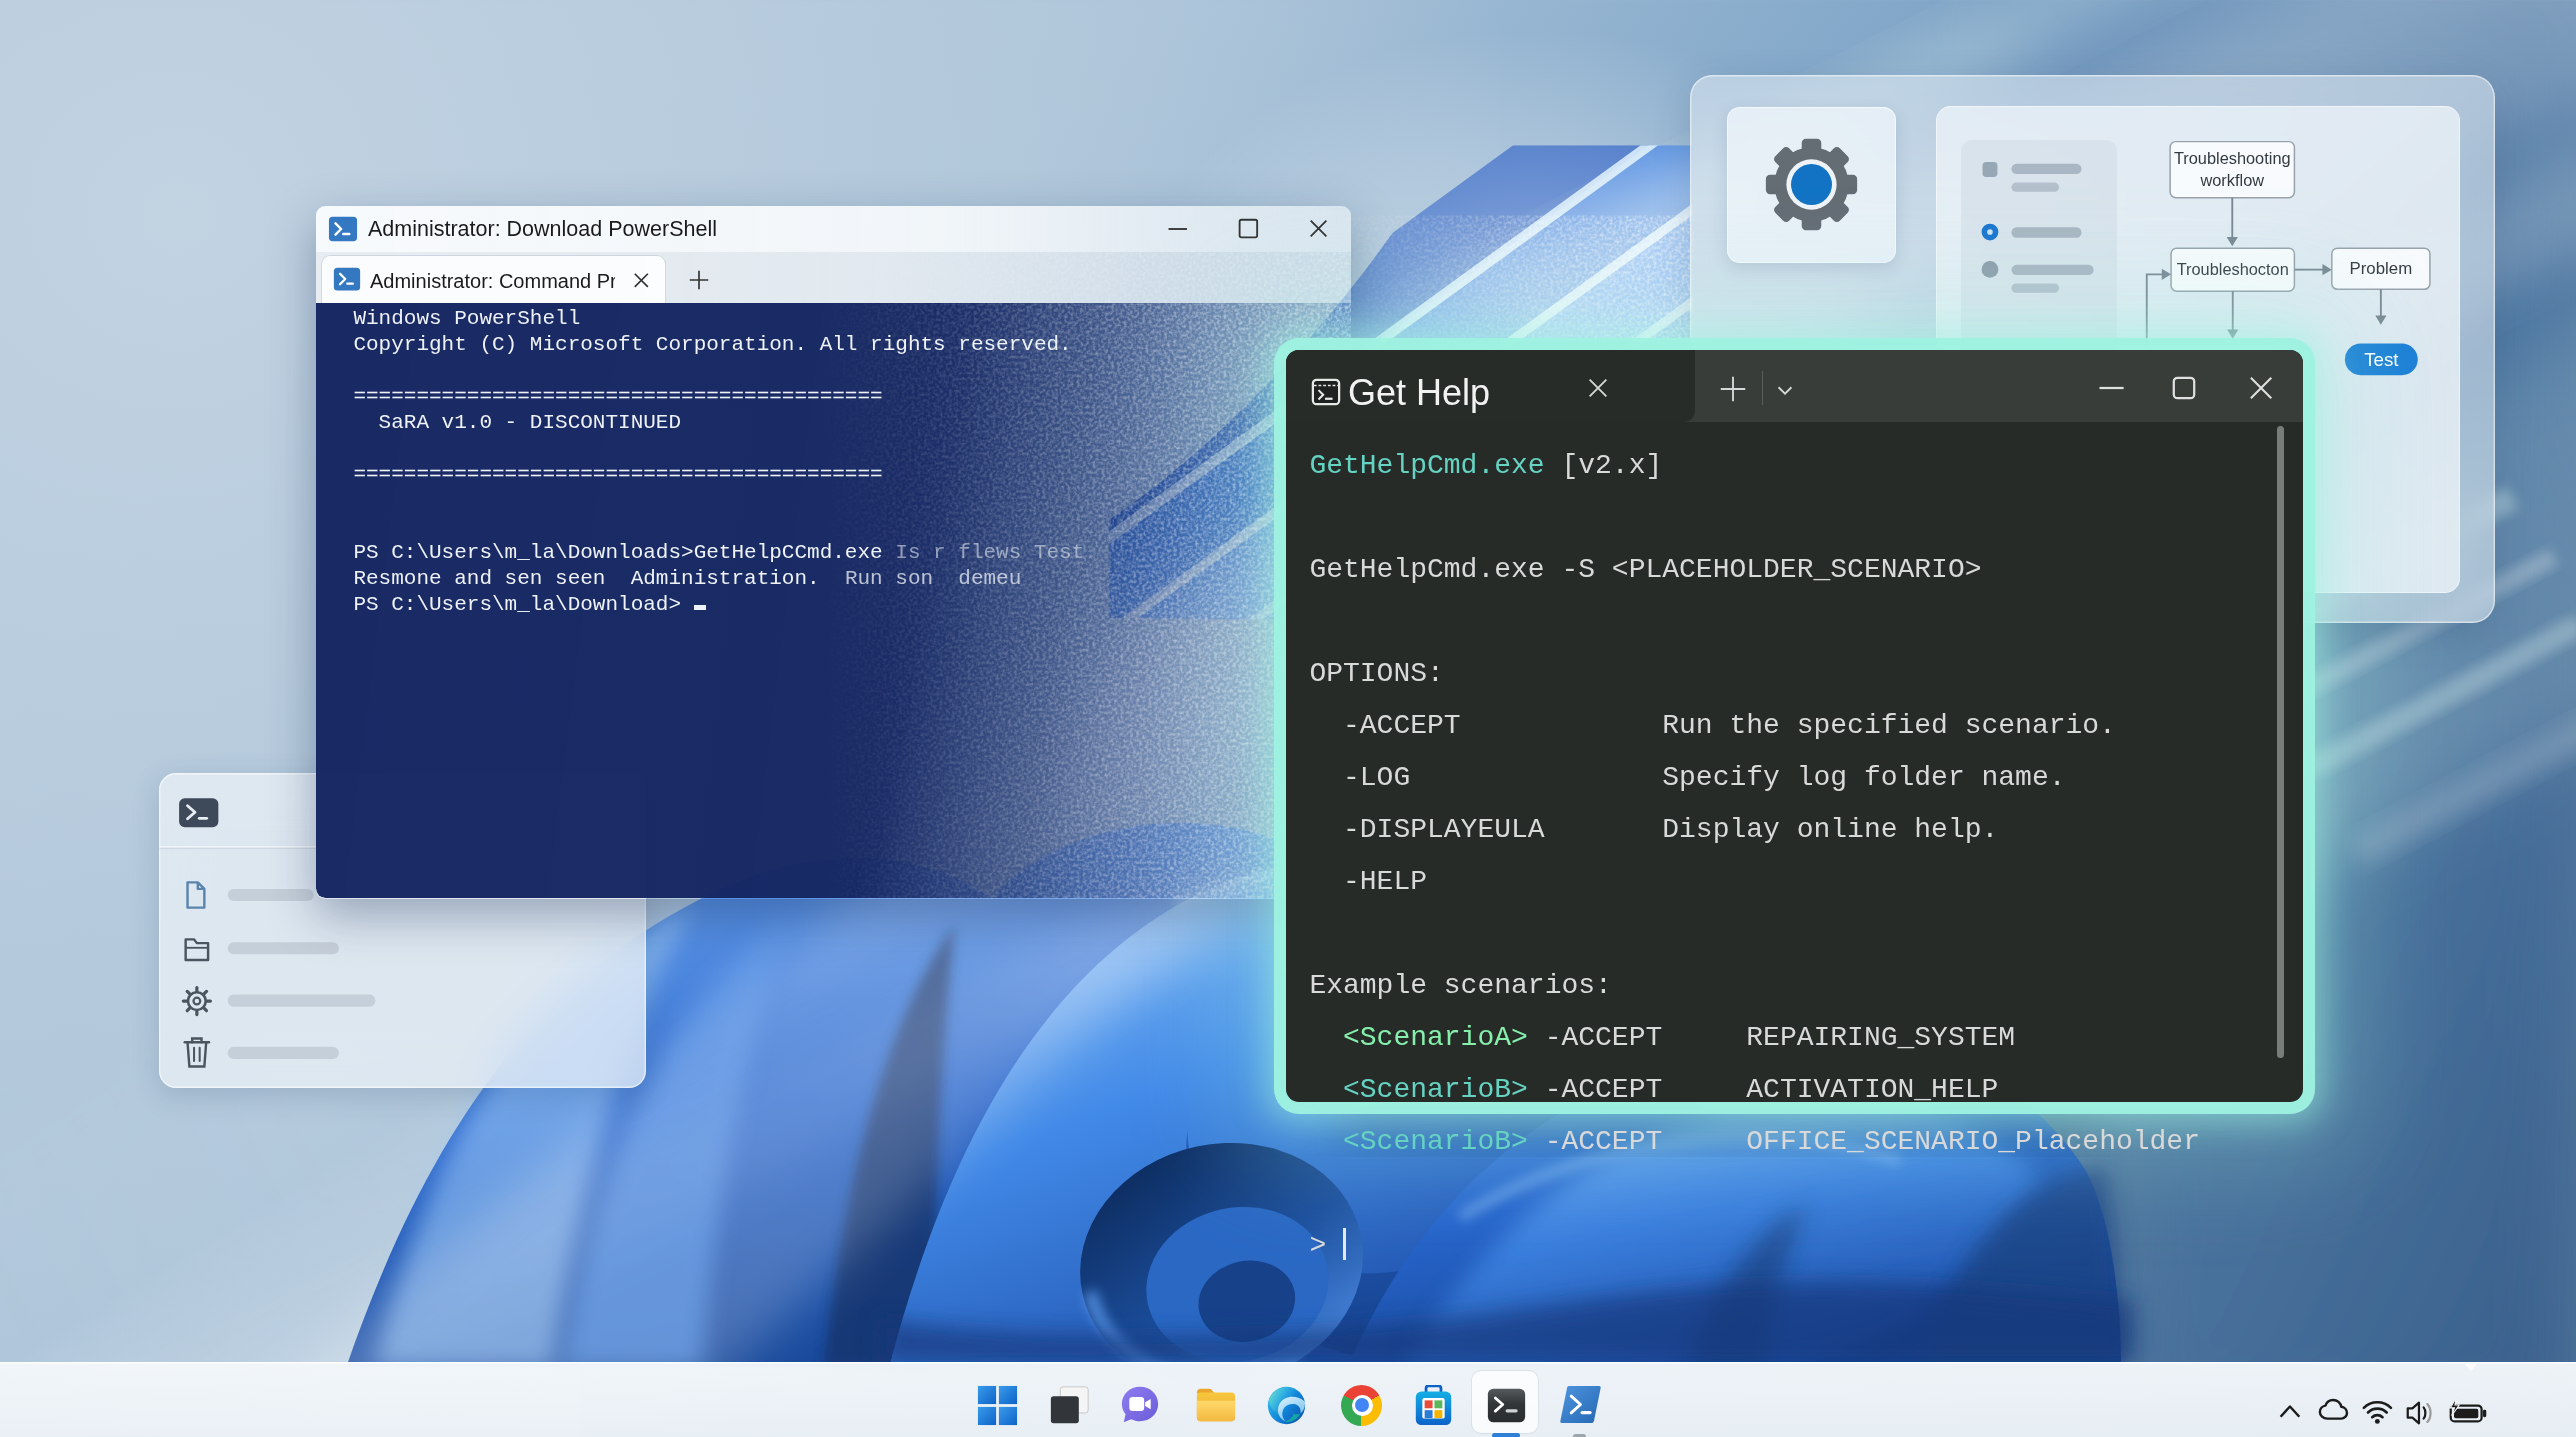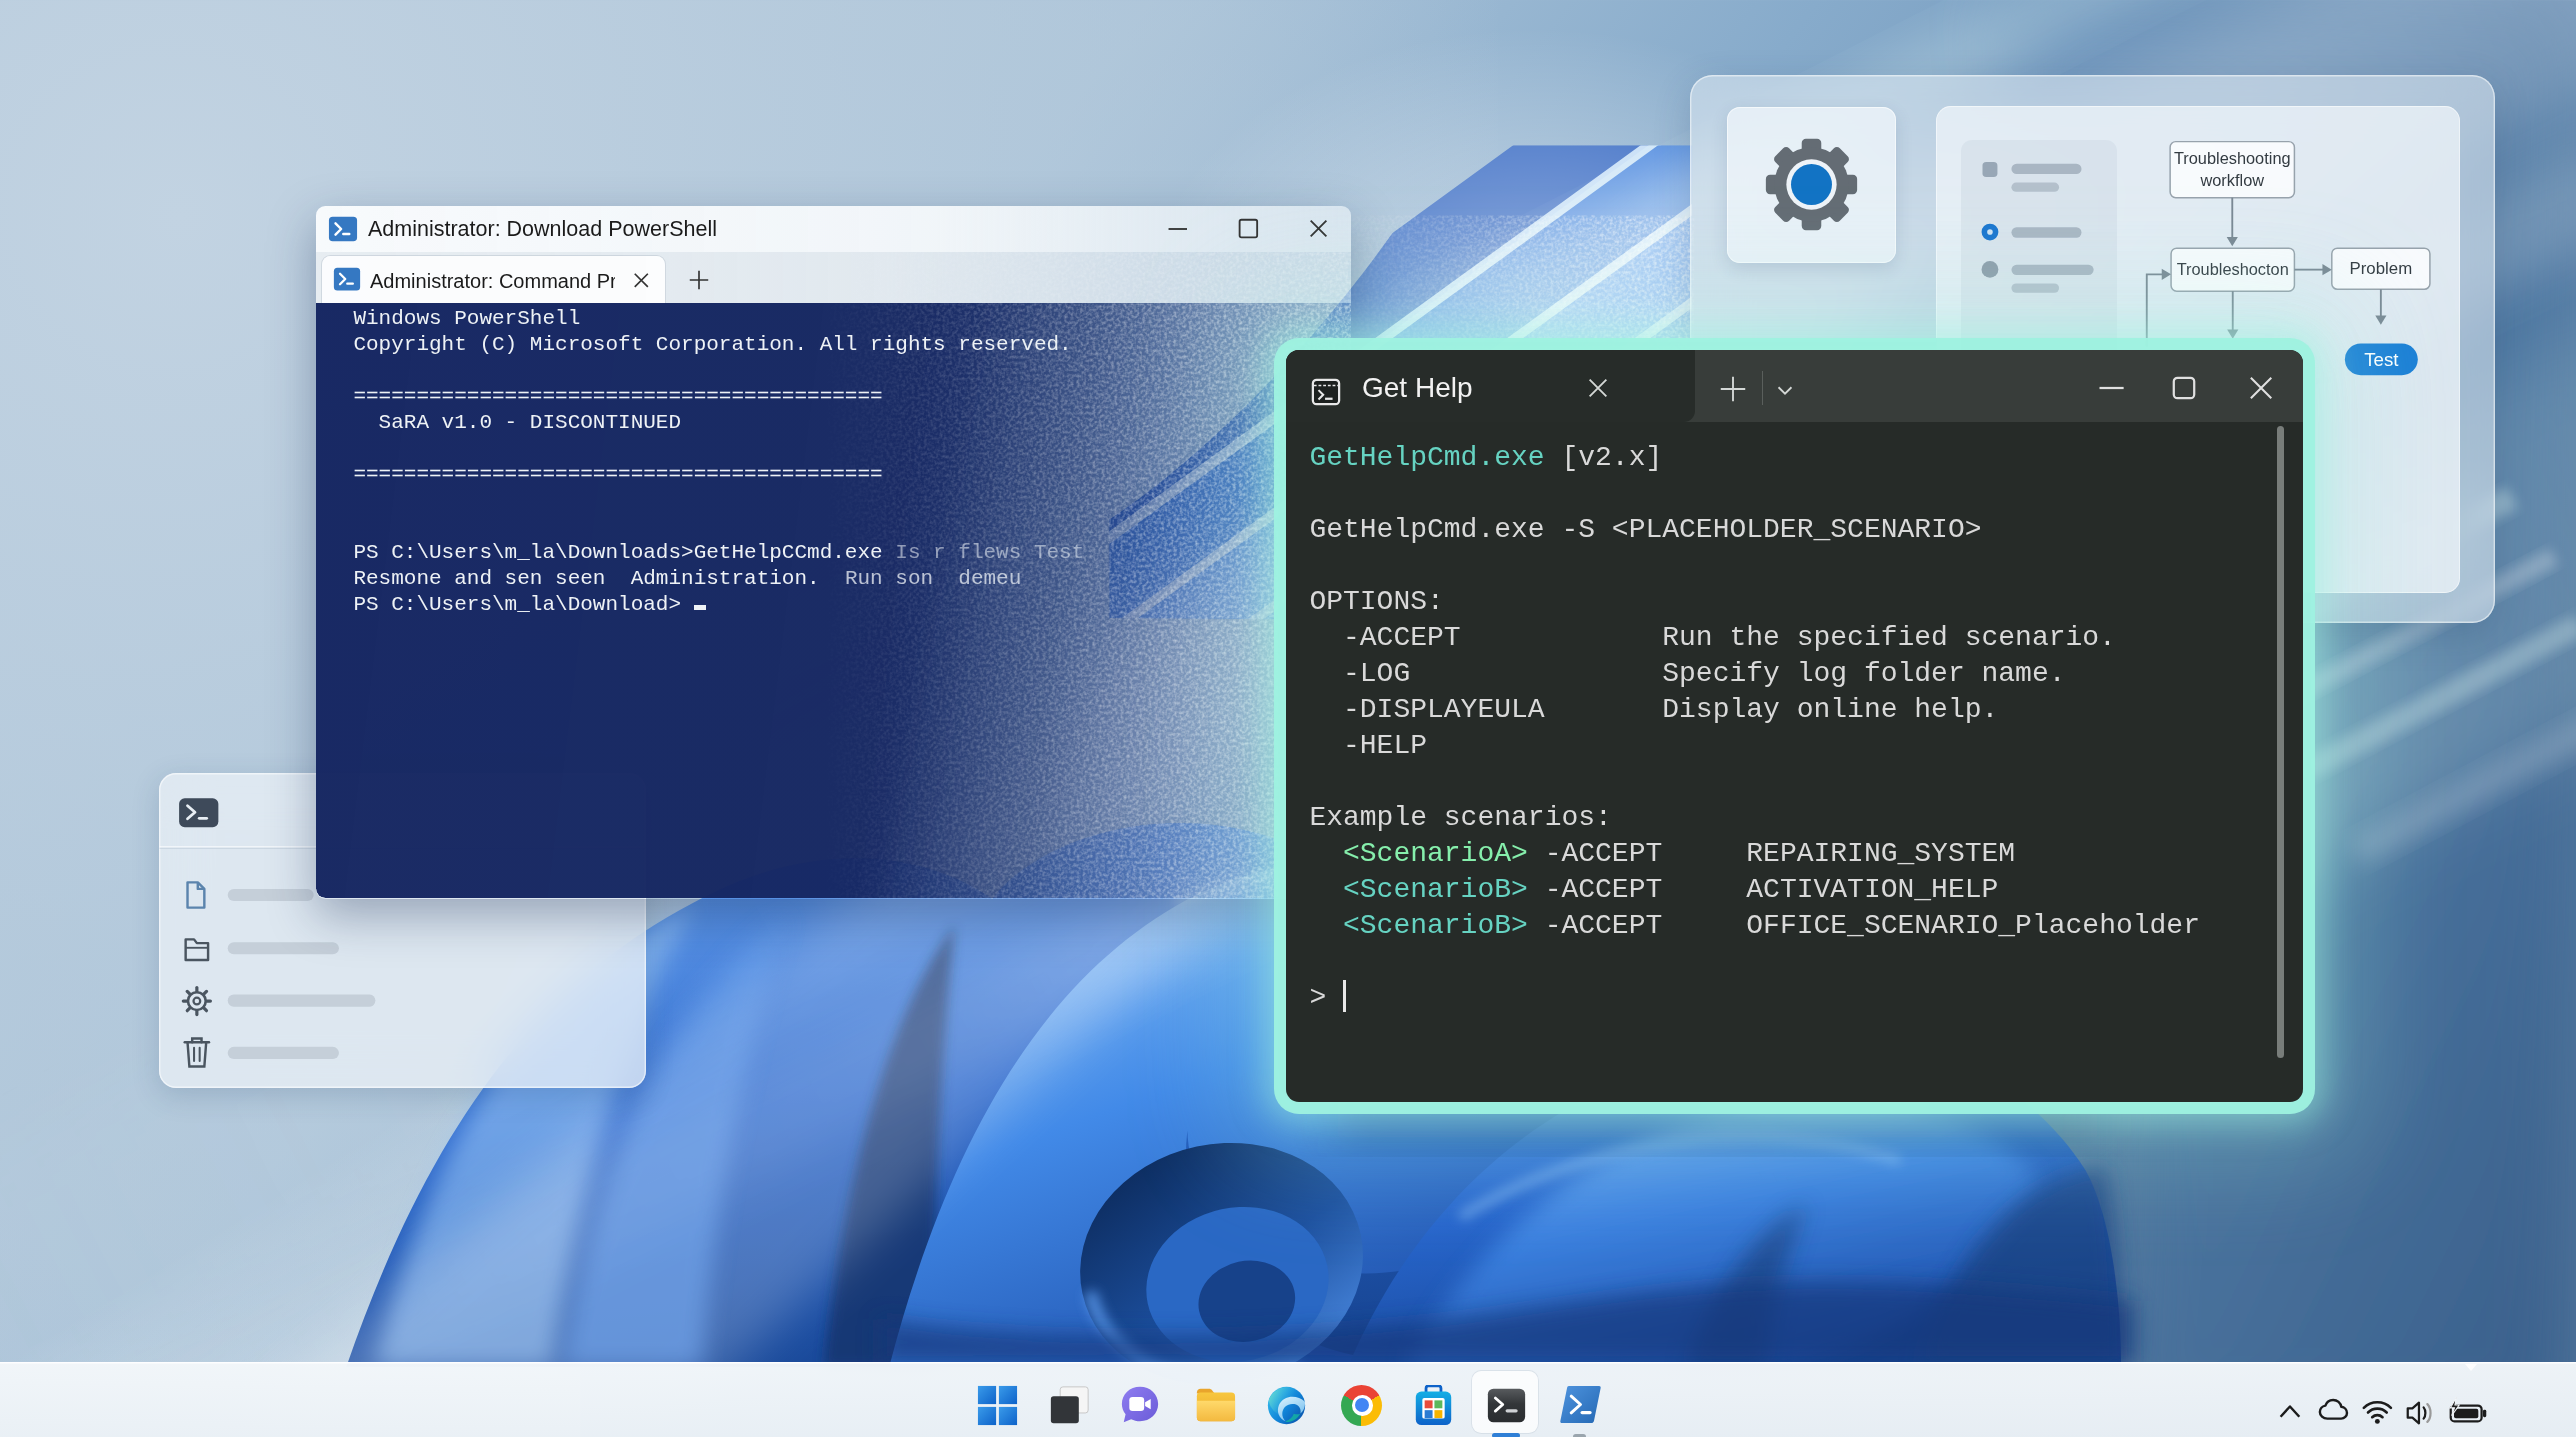--- a/index.html
+++ b/index.html
@@ -345,39 +345,39 @@
 
   <div class="abs" style="left:0;top:0;width:1017px;height:72px;border-radius:13px 13px 0 0;background:#383d3a;"></div>
   <div class="abs" style="left:0;top:0;width:409px;height:72px;border-radius:13px 0 11.2px 0;background:#272c29;"></div>
 
   <svg class="abs" style="left:25px;top:27px" width="30" height="30" viewBox="0 0 32 32">
     <rect x="2" y="3" width="28" height="26" rx="4" fill="#1d211f" stroke="#e8e8e8" stroke-width="2.4"></rect>
     <path d="M3,9 L29,9" stroke="#e8e8e8" stroke-width="1.6" stroke-dasharray="3 2"></path>
     <path d="M8,14 L13,19 L8,24" stroke="#e8e8e8" stroke-width="2.2" fill="none"></path>
     <rect x="15" y="22" width="8" height="2.4" fill="#e8e8e8"></rect>
   </svg>
-  <div class="abs" style="left:76px;top:21.5px;font-size:28px;color:#f2f2f2;">Get Help</div>
+  <div class="abs" style="left:62px;top:21.5px;font-size:36px;color:#f2f2f2;">Get Help</div>
   <svg class="abs" style="left:299px;top:25px" width="26" height="26" viewBox="0 0 28 28">
     <path d="M5,5 L23,23 M23,5 L5,23" stroke="#d4d8d6" stroke-width="2"></path>
   </svg>
   <svg class="abs" style="left:431px;top:22.5px" width="32" height="32" viewBox="0 0 34 34">
     <path d="M17,4 L17,30 M4,17 L30,17" stroke="#d4d8d6" stroke-width="2"></path>
   </svg>
   <div class="abs" style="left:476px;top:20.6px;width:1.4px;height:34px;background:#5a5f5c;"></div>
   <svg class="abs" style="left:487px;top:28px" width="24" height="24" viewBox="0 0 26 26">
     <path d="M6,10 L13,17 L20,10" stroke="#d4d8d6" stroke-width="2" fill="none"></path>
   </svg>
 
   <svg class="abs" style="left:809px;top:25px" width="178" height="26" viewBox="0 0 190 28">
     <path d="M4,14 L30,14" stroke="#e0e0e0" stroke-width="2.4"></path>
     <rect x="84" y="3" width="22" height="22" rx="4" fill="none" stroke="#e0e0e0" stroke-width="2.4"></rect>
     <path d="M167,3 L189,25 M189,3 L167,25" stroke="#e0e0e0" stroke-width="2.2"></path>
   </svg>
 
-  <pre class="abs" style="left:23.4px;top:90px;font-size:28px;line-height:36px;color:#d9d9d9;"><span style="color:#66d3c2">GetHelpCmd.exe</span> [v2.x]
+  <pre class="abs" style="left:23.4px;top:90px;font-size:28px;line-height:52px;color:#d9d9d9;"><span style="color:#66d3c2">GetHelpCmd.exe</span> [v2.x]
 
 GetHelpCmd.exe -S &lt;PLACEHOLDER_SCENARIO&gt;
 
 OPTIONS:
   -ACCEPT            Run the specified scenario.
   -LOG               Specify log folder name.
   -DISPLAYEULA       Display online help.
   -HELP
 
 Example scenarios:

